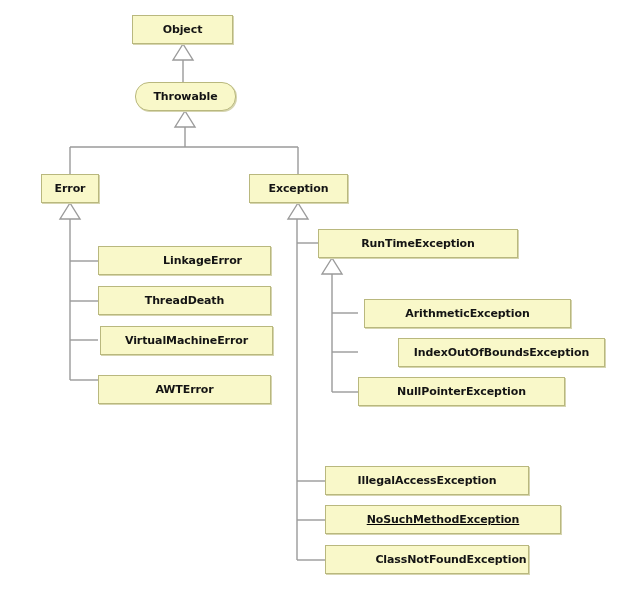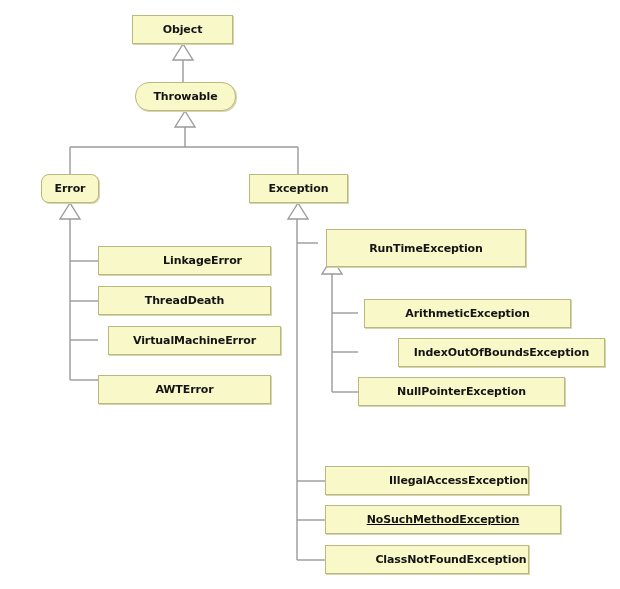--- a/index.html
+++ b/index.html
@@ -95,61 +95,61 @@
   </svg>
 
   <div class="uml-box" style="left:132px; top:15px; width:101px; height:29px;justify-content:center;">
     <span class="uml-label">Object</span>
   </div>
 
   <div class="uml-box" style="left:135px; top:82px; width:101px; height:29px;border-radius:14px;">
     <span class="uml-label">Throwable</span>
   </div>
 
-  <div class="uml-box" style="left:41px; top:174px; width:58px; height:29px;border-radius:8px;">
+  <div class="uml-box" style="left:41px; top:174px; width:58px; height:29px;">
     <span class="uml-label">Error</span>
   </div>
 
   <div class="uml-box" style="left:249px; top:174px; width:99px; height:29px;">
     <span class="uml-label">Exception</span>
   </div>
 
   <div class="uml-box" style="left:98px; top:246px; width:173px; height:29px;padding-left:36px;">
     <span class="uml-label">LinkageError</span>
   </div>
 
   <div class="uml-box" style="left:98px; top:286px; width:173px; height:29px;">
     <span class="uml-label">ThreadDeath</span>
   </div>
 
-  <div class="uml-box" style="left:108px; top:326px; width:173px; height:29px;">
+  <div class="uml-box" style="left:100px; top:326px; width:173px; height:29px;">
     <span class="uml-label">VirtualMachineError</span>
   </div>
 
   <div class="uml-box" style="left:98px; top:365px; width:173px; height:29px;margin-top:10px;">
     <span class="uml-label">AWTError</span>
   </div>
 
-  <div class="uml-box" style="left:326px; top:229px; width:200px; height:38px;">
+  <div class="uml-box" style="left:318px; top:229px; width:200px; height:29px;">
     <span class="uml-label">RunTimeException</span>
   </div>
 
   <div class="uml-box" style="left:358px; top:299px; width:207px; height:29px;margin-left:6px;">
     <span class="uml-label">ArithmeticException</span>
   </div>
 
   <div class="uml-box" style="left:358px; top:338px; width:207px; height:29px;margin-left:40px;">
     <span class="uml-label">IndexOutOfBoundsException</span>
   </div>
 
   <div class="uml-box" style="left:358px; top:377px; width:207px; height:29px;text-align:right;">
     <span class="uml-label">NullPointerException</span>
   </div>
 
-  <div class="uml-box" style="left:325px; top:466px; width:204px; height:29px;justify-content:flex-end;">
+  <div class="uml-box" style="left:325px; top:466px; width:204px; height:29px;">
     <span class="uml-label">IllegalAccessException</span>
   </div>
 
   <div class="uml-box" style="left:325px; top:505px; width:236px; height:29px;text-decoration:underline;">
     <span class="uml-label">NoSuchMethodException</span>
   </div>
 
   <div class="uml-box" style="left:325px; top:545px; width:204px; height:29px;padding-left:48px;">
     <span class="uml-label">ClassNotFoundException</span>
   </div>

